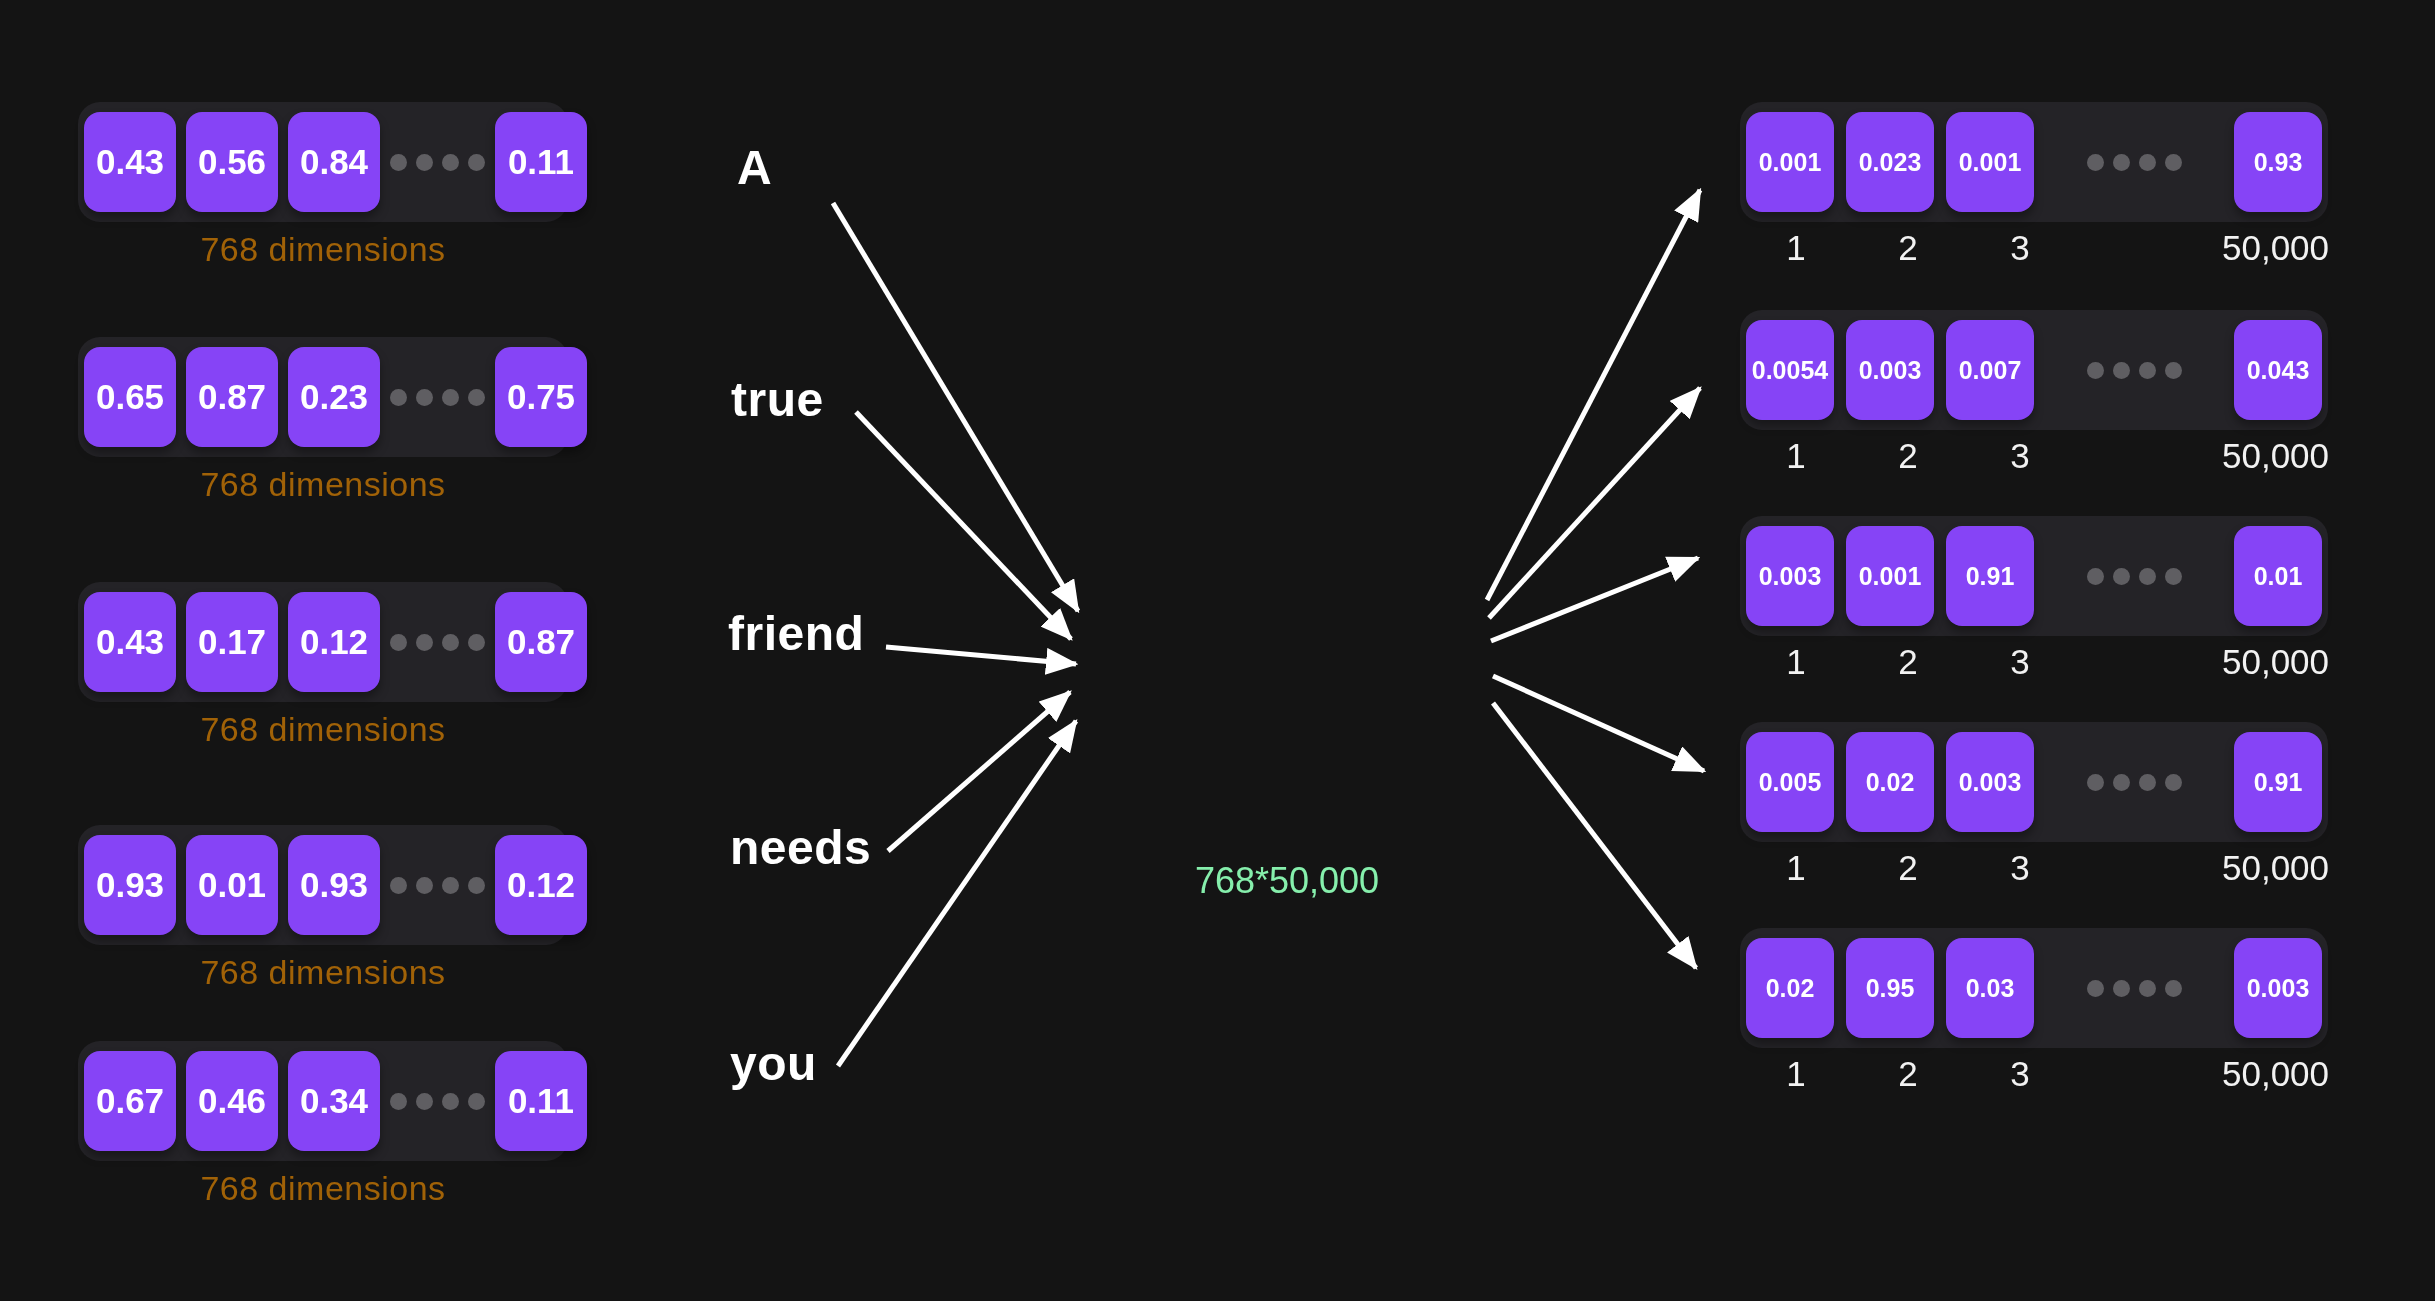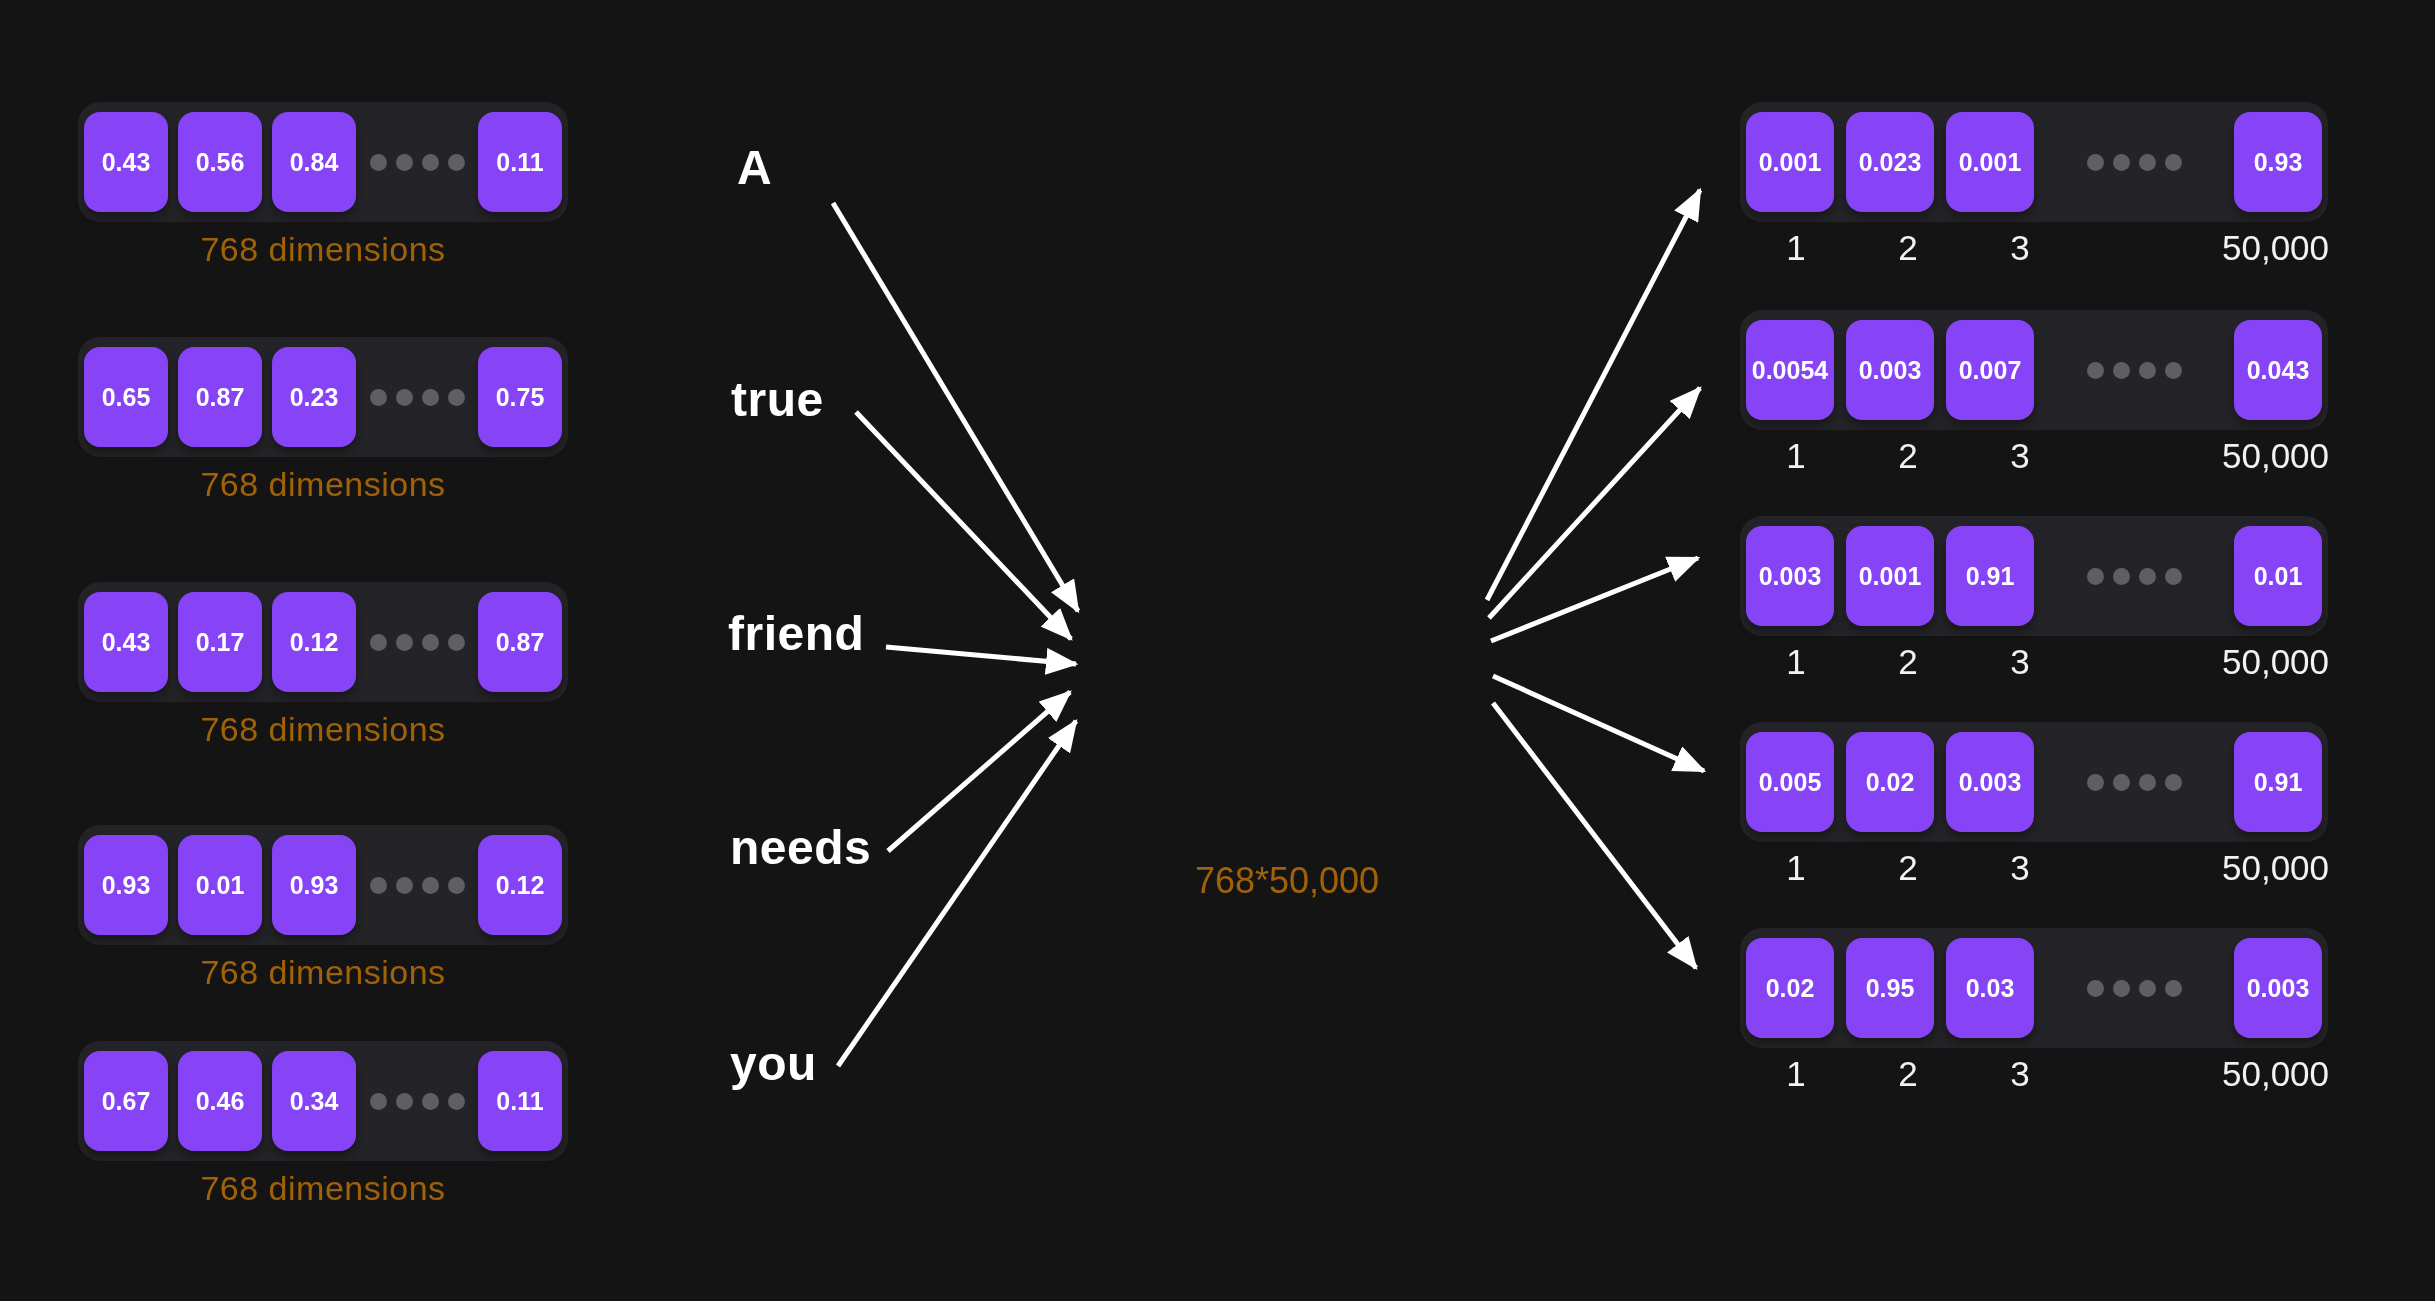--- a/index.html
+++ b/index.html
@@ -22,21 +22,21 @@
   .erow .rowbox{gap:10px;}
   .orow .rowbox{gap:12px;}
   .sq{
     background:var(--accent,#8644f6);
     border-radius:16px;
     color:#ffffff;font-weight:bold;
     display:flex;align-items:center;justify-content:center;
     height:100px;flex:0 0 auto;
     box-shadow:0 6px 10px rgba(0,0,0,0.35);
   }
-  .erow .sq{width:84px;font-size:25px;}
+  .erow .sq{width:92px;font-size:35px;}
   .orow .sq{width:88px;font-size:25px;}
   .dots{flex:1 1 auto;display:flex;align-items:center;justify-content:center;gap:9px;}
   .dot{width:17px;height:17px;border-radius:50%;background:var(--dot,#5f5e62);}
   .rowlabel{
     margin-top:8px;text-align:center;
     color:#a16207;font-size:34px;font-weight:400;letter-spacing:0.5px;
   }
   .ticks{display:flex;align-items:center;padding:0 6px;gap:12px;margin-top:6px;}
   .tick{width:100px;flex:0 0 auto;text-align:center;color:#f2f2f2;font-size:35px;white-space:nowrap;}
   .tickspacer{flex:1 1 auto;}
@@ -48,21 +48,21 @@
   
   .nnbox{
     position:absolute;left:1100px;top:508px;width:374px;height:348px;
     background:var(--accent,#8644f6);border-radius:42px;
     display:flex;flex-direction:column;align-items:center;justify-content:center;
     padding-bottom:46px;box-sizing:border-box;
     color:#ffffff;font-weight:bold;font-size:46px;line-height:76px;text-align:center;
   }
   .nncaption{
     position:absolute;left:1100px;top:860px;width:374px;
-    text-align:center;color:#a16207;font-size:36px;font-weight:400;
+    text-align:center;color:#86efac;font-size:36px;font-weight:400;
   }
   
   .arrows{position:absolute;left:0;top:0;pointer-events:none;}
 </style>
 </head>
 <body>
 
 <div class="canvas" style="--bg: #141414; --accent: #8644f6; --rowbg: #242327; --dot: #5f5e62;">
 
   <div class="erow" style="left:78px;top:102px">

